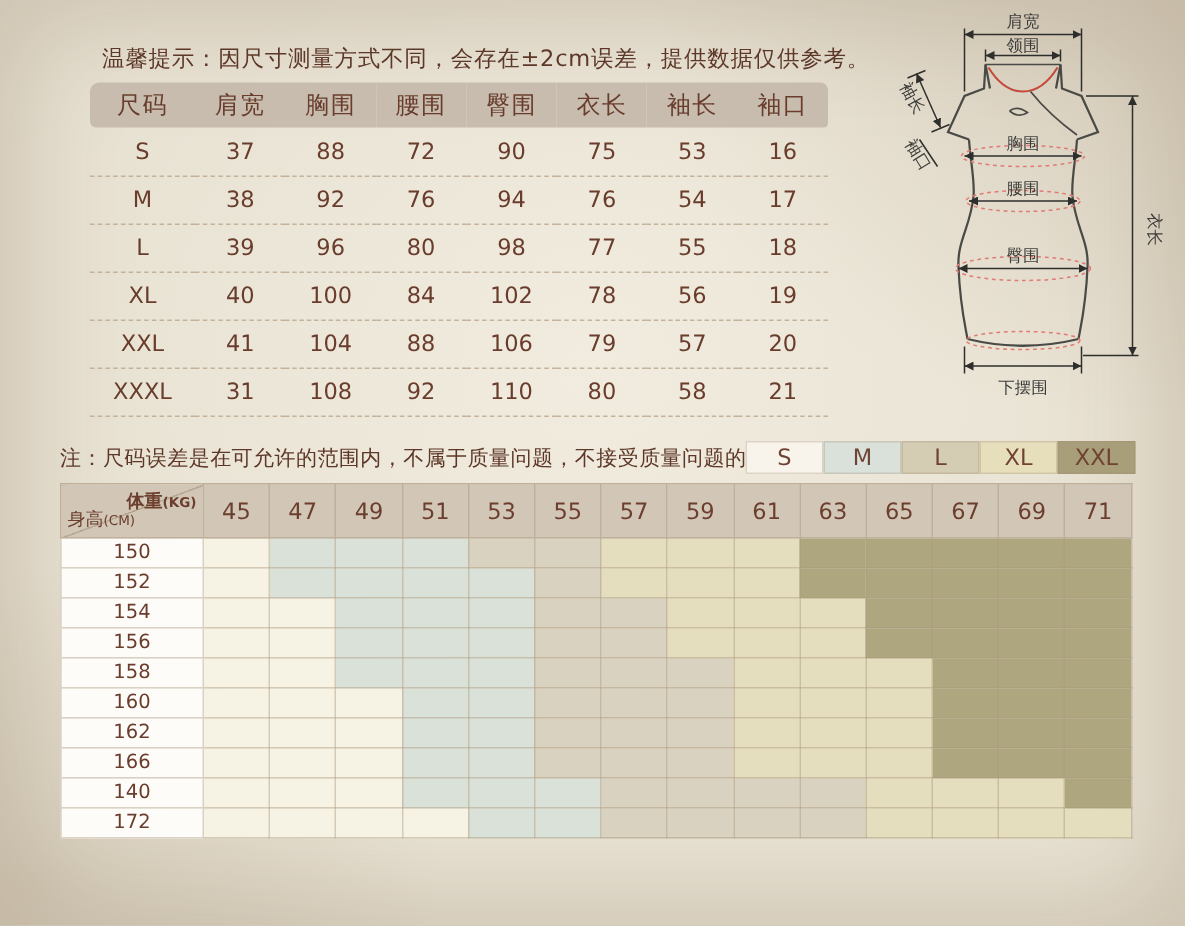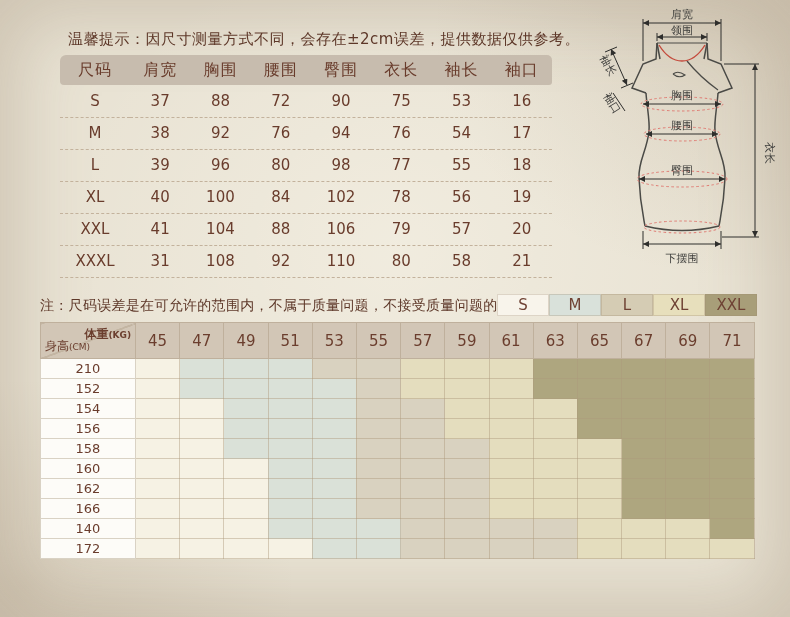--- a/index.html
+++ b/index.html
@@ -239,21 +239,21 @@
         <th style="width: 44.2px;">61</th>
         <th style="width: 44.2px;">63</th>
         <th style="width: 44.2px;">65</th>
         <th style="width: 44.2px;">67</th>
         <th style="width: 44.2px;">69</th>
         <th style="width: 44.2px;">71</th>
       </tr>
   </thead>
   <tbody>
       <tr>
-        <th>210</th>
+        <th>150</th>
         <td style="background: rgb(246, 242, 228);"></td>
         <td style="background: rgb(218, 225, 216);"></td>
         <td style="background: rgb(218, 225, 216);"></td>
         <td style="background: rgb(218, 225, 216);"></td>
         <td style="background: rgb(217, 210, 192);"></td>
         <td style="background: rgb(217, 210, 192);"></td>
         <td style="background: rgb(228, 221, 190);"></td>
         <td style="background: rgb(228, 221, 190);"></td>
         <td style="background: rgb(228, 221, 190);"></td>
         <td style="background: rgb(174, 166, 127);"></td>

